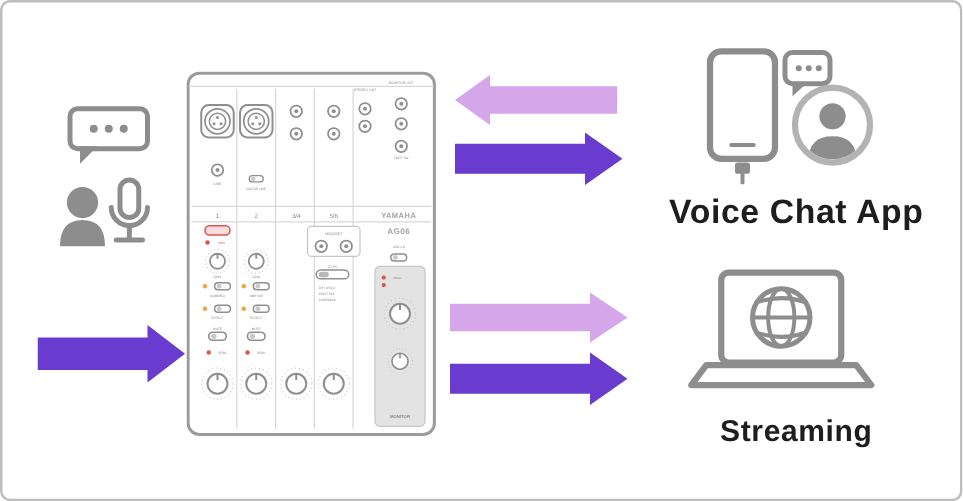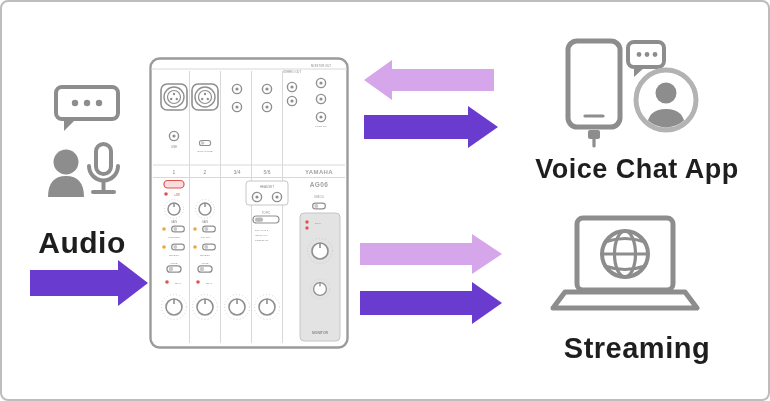--- a/index.html
+++ b/index.html
@@ -66,21 +66,20 @@
       <path class="gf" d="M8 113 q0 -21 18 -21 q18 0 18 21 z"></path>
     </g>
     <g>
       <rect class="s4" x="56" y="60" width="15" height="30" rx="7.5"></rect>
       <path class="s4n" d="M49 82 a14.5 14.5 0 0 0 29 0"></path>
       <line class="s4n" x1="63.5" y1="97" x2="63.5" y2="106"></line>
       <line class="s4n" x1="53" y1="108" x2="74" y2="108"></line>
     </g>
   </svg>
 
-  <div class="big-label" style="left:10px;top:224px;width:140px;font-size:30px">Audio</div>
 
   <svg class="abs" style="left:147px;top:55px" width="200" height="292" viewBox="0 0 200 292">
     <defs>
       <g id="knob-lg">
         <circle r="12.5" fill="none" stroke="#b8b8b8" stroke-width="1" stroke-dasharray="0.6 2.6"></circle>
         <circle r="8" fill="#fff" stroke="#8f8f8f" stroke-width="1.6"></circle>
         <line x1="0" y1="-8" x2="0" y2="-3" stroke="#8f8f8f" stroke-width="1.6"></line>
       </g>
       <g id="knob-sm">
         <circle r="9.5" fill="none" stroke="#b8b8b8" stroke-width="1" stroke-dasharray="0.6 2.4"></circle>
@@ -250,15 +249,15 @@
         <circle class="s4n" cx="80" cy="40" r="23"></circle>
         <ellipse class="s3n" cx="80" cy="40" rx="10.5" ry="23"></ellipse>
         <line class="s3n" x1="57" y1="40" x2="103" y2="40"></line>
         <path class="s3n" d="M60 28 q20 -7 40 0"></path>
         <path class="s3n" d="M60 52 q20 7 40 0"></path>
       </g>
       <path class="s5" d="M8 94 L20 78 h120 l12 16 z"></path>
     </g>
   </svg>
 
-  <div class="big-label" style="left:510px;top:330px;width:250px;font-size:29px">Streaming</div>
+  <div class="big-label" style="left:510px;top:330px;width:250px;font-size:24px">Streaming</div>
 
 </div>
 
 </body></html>

